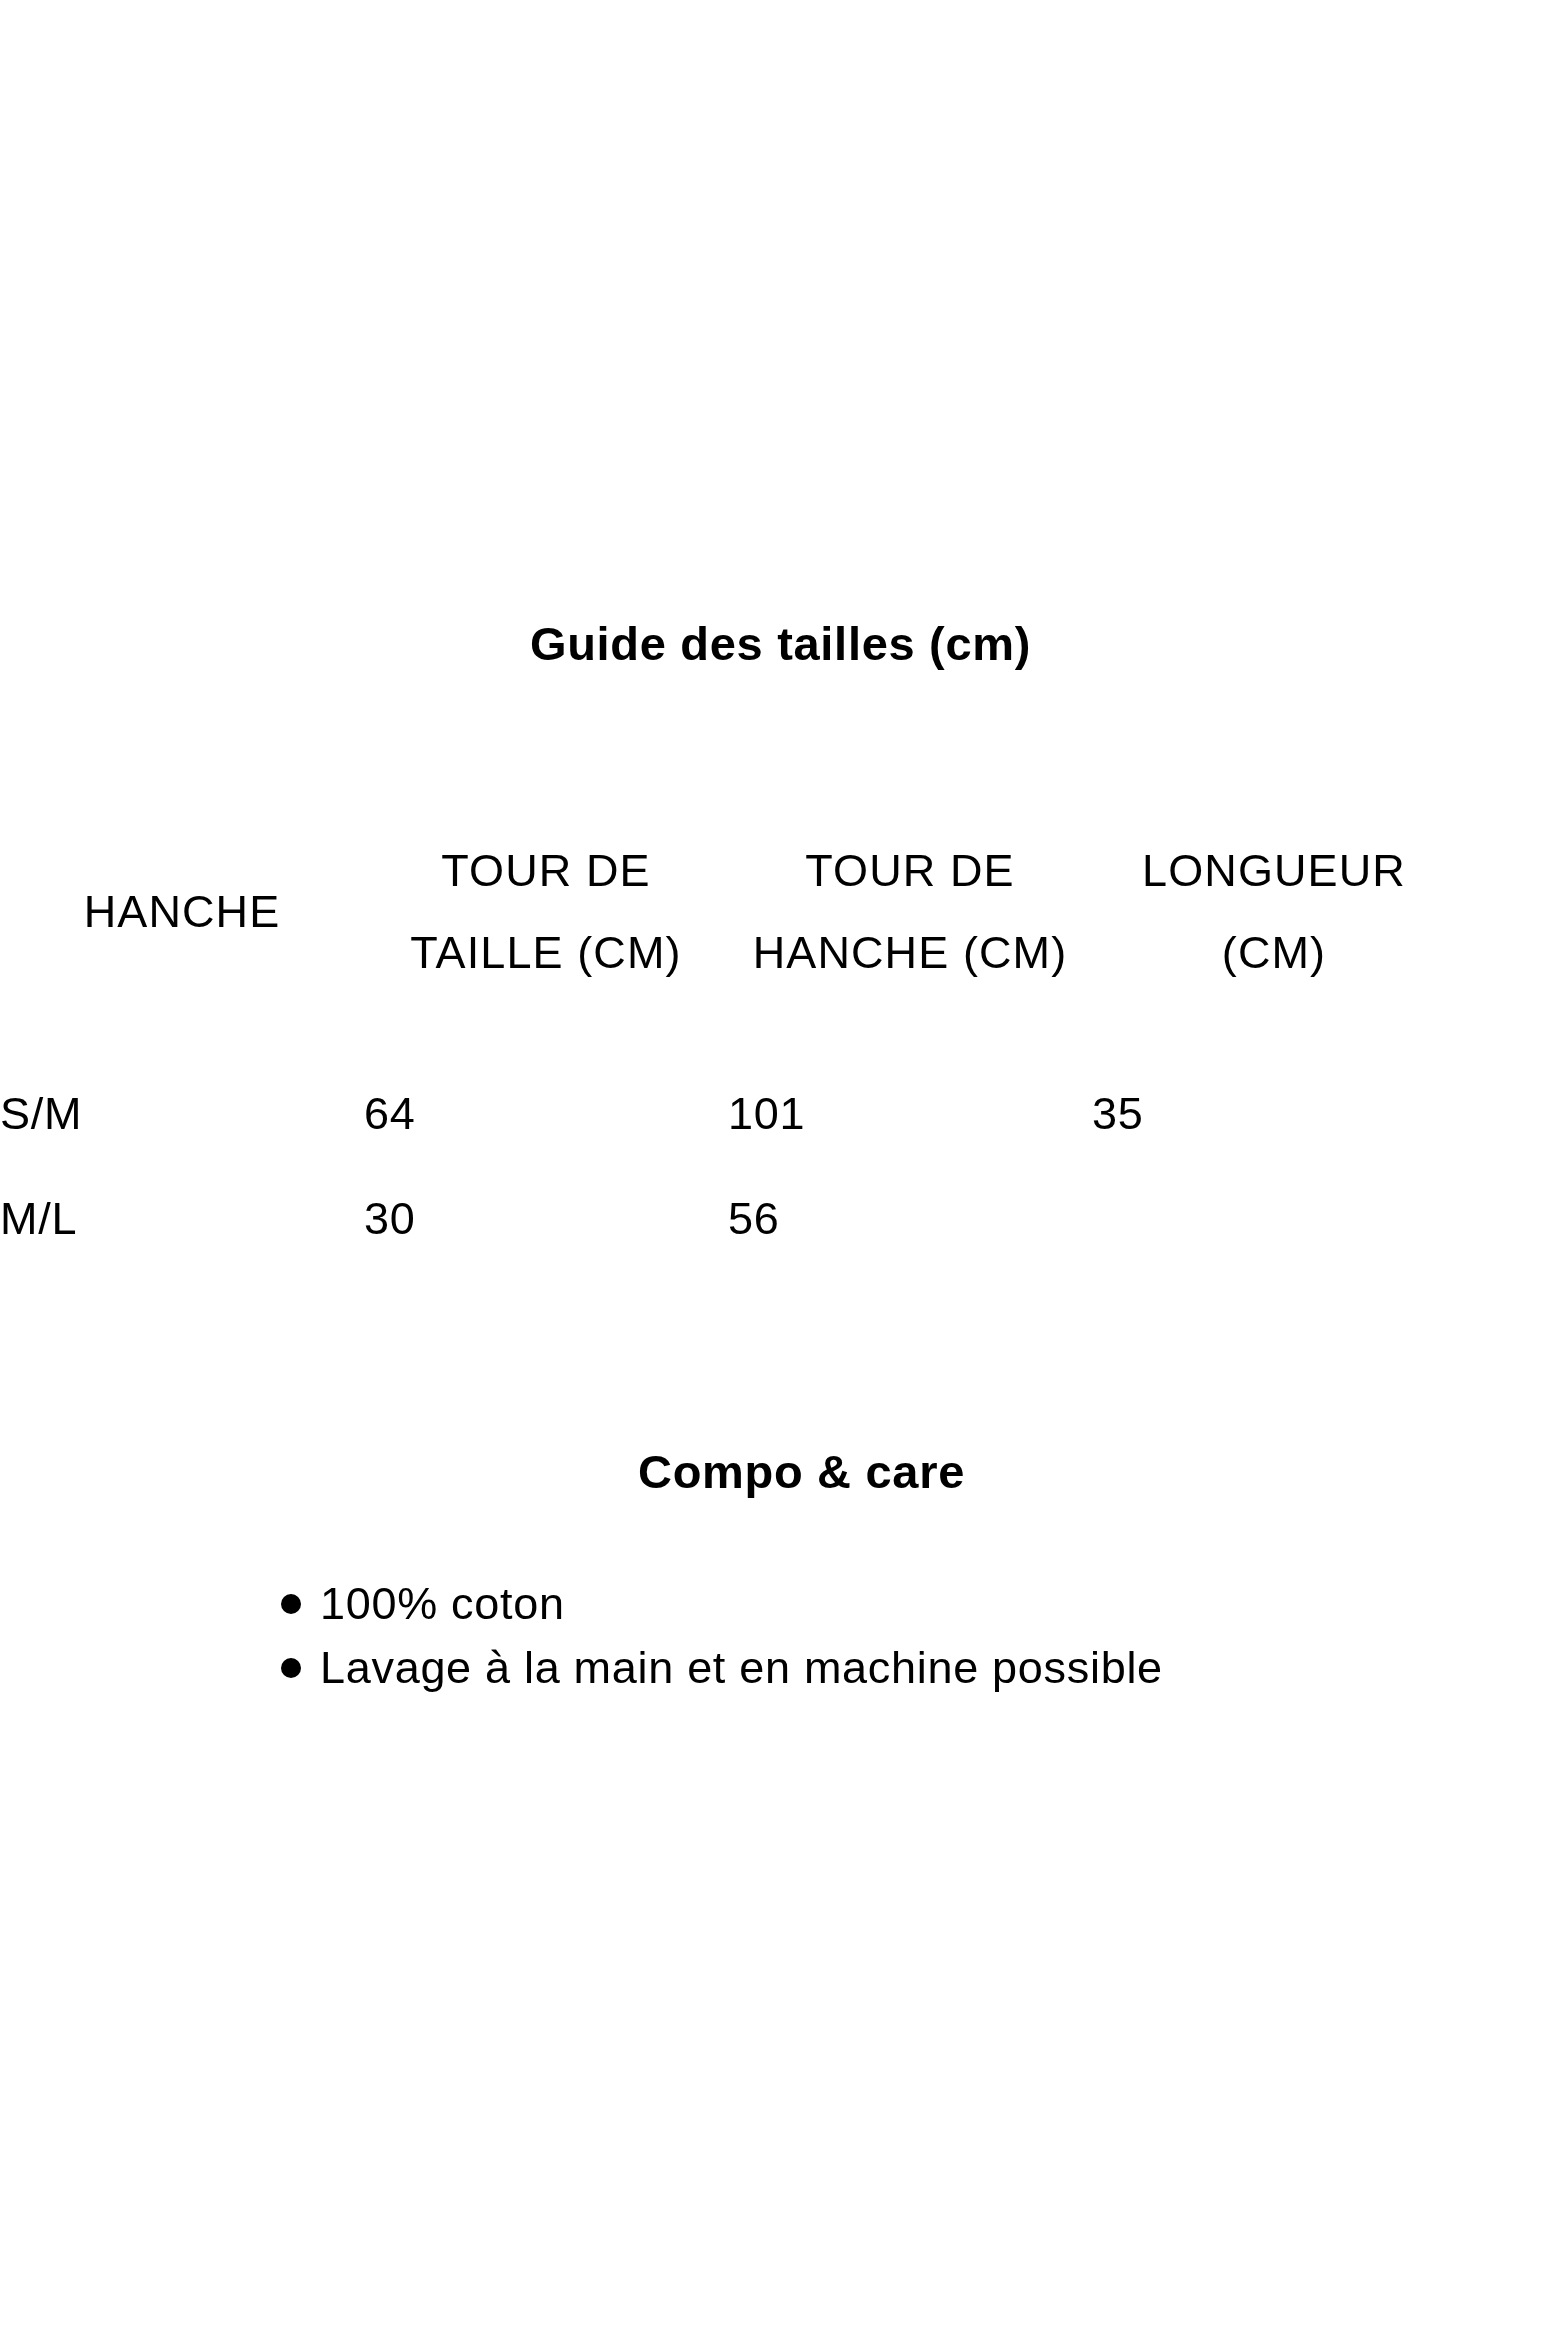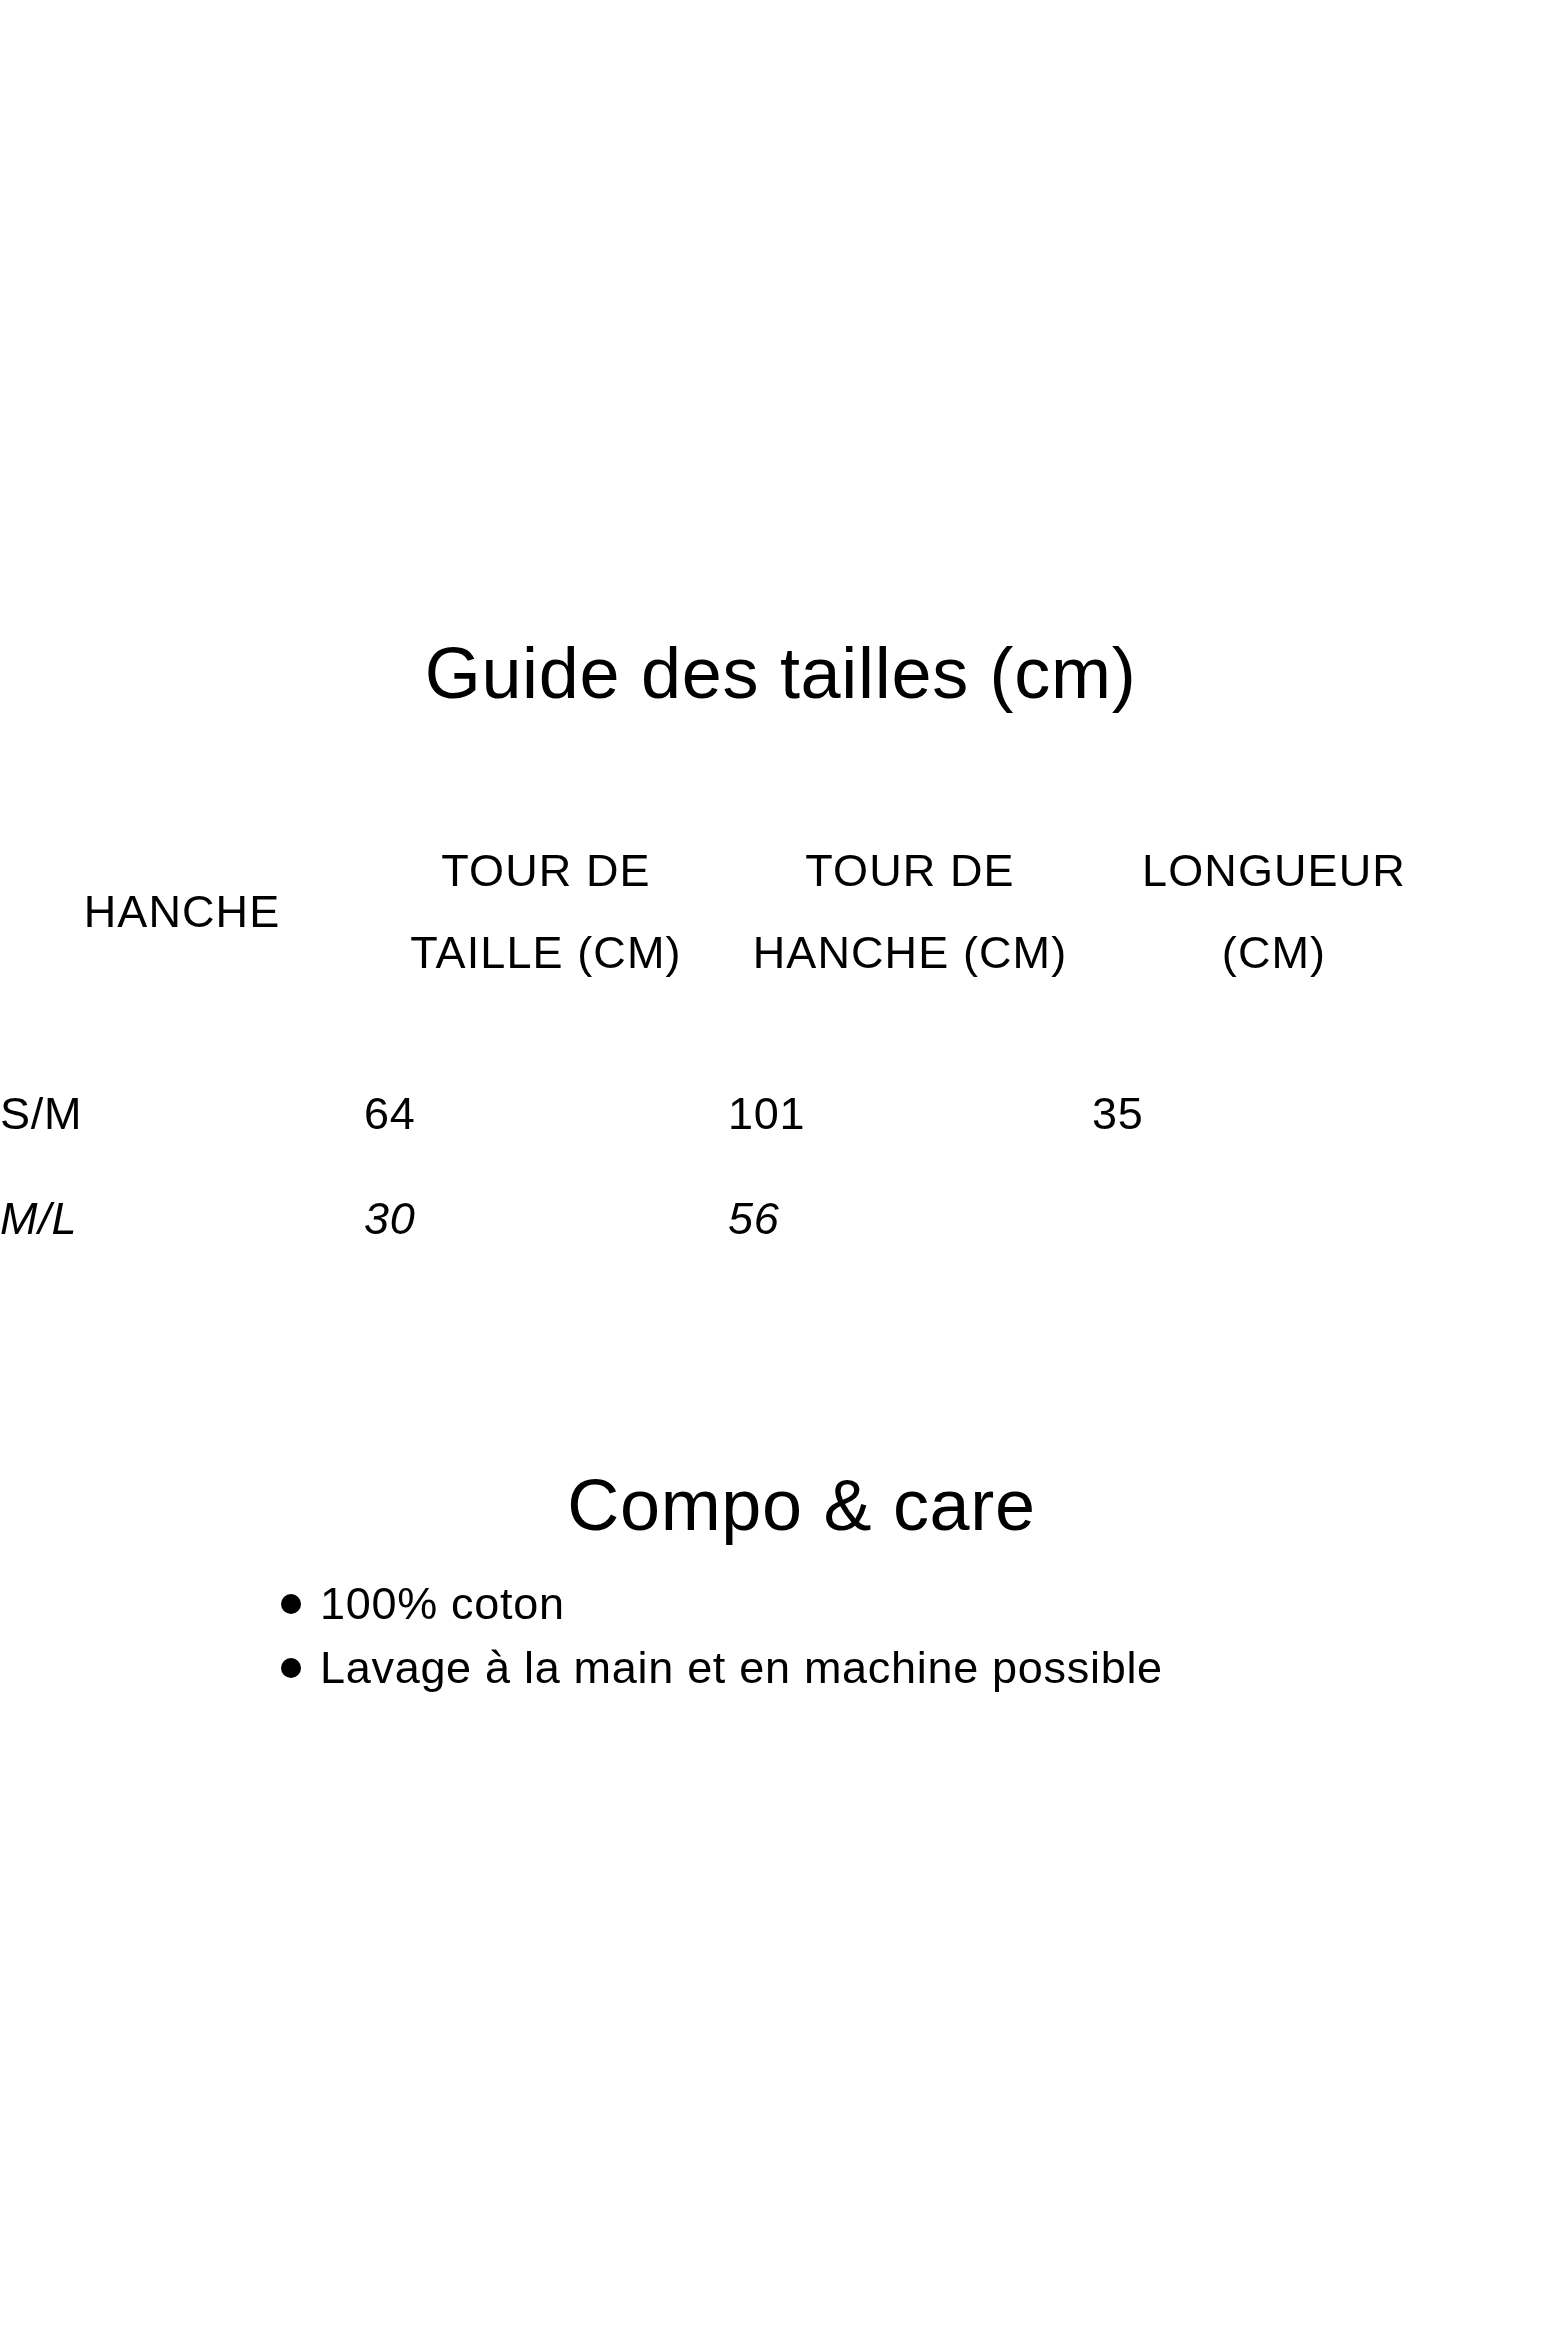--- a/index.html
+++ b/index.html
@@ -12,24 +12,24 @@
     position: relative;
     overflow: hidden;
   }
 
   
   .heading {
     position: absolute;
     left: 0;
     width: 1561px;
     text-align: center;
-    font-size: 72px;
+    font-size: 47px;
     line-height: 1;
     letter-spacing: 0.7px;
-    font-weight: 400;
+    font-weight: 700;
     white-space: nowrap;
   }
   .heading--sizes { top: 589px; }
   .heading--compo { top: 1409px; padding-left: 21px; }
 
   
   .size-table {
     position: absolute;
     left: 0;
     top: 830px;
@@ -53,21 +53,21 @@
     white-space: nowrap;
   }
   .tr {
     position: absolute;
     left: 0;
     width: 1456px;
     display: grid;
     grid-template-columns: repeat(4, 1fr);
   }
   .tr--0 { top: 261px; }
-  .tr--1 { top: 366px; font-style: italic; }
+  .tr--1 { top: 366px; }
   .td {
     text-align: left;
     font-size: 45px;
     line-height: 1;
     letter-spacing: 0.7px;
     white-space: nowrap;
   }
 
   
   .care-list {

